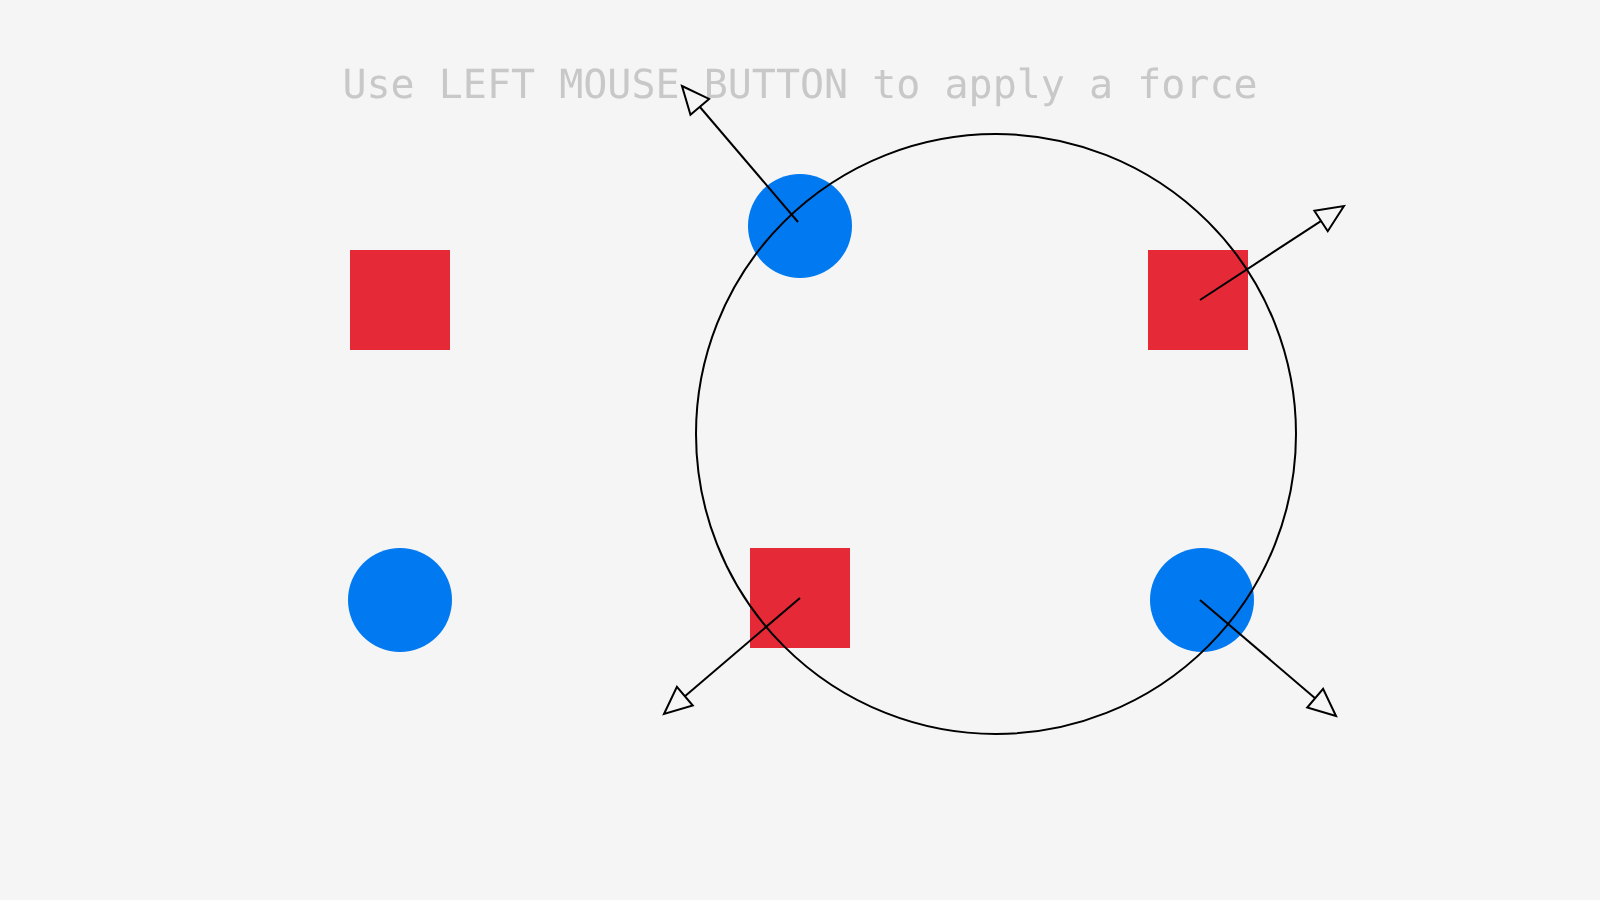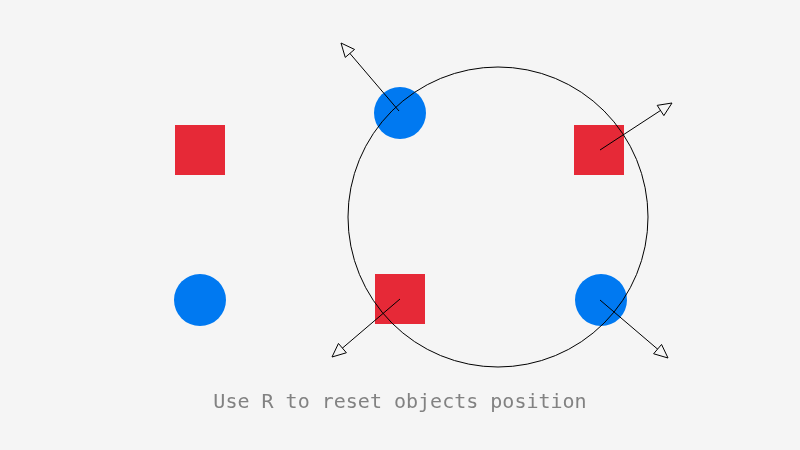--- a/index.html
+++ b/index.html
@@ -30,21 +30,21 @@
   #scene-svg {
     position: absolute;
     left: 0;
     top: 0;
   }
 </style>
 </head>
 <body>
 
 <div id="app" style="background: rgb(245, 245, 245);">
-  <div id="instruction-bottom" class="instruction" style="color: rgb(130, 130, 130);">Use R to reset objects position</div>
+  <div id="instruction-top" class="instruction" style="color: rgb(200, 200, 200);">Use LEFT MOUSE BUTTON to apply a force</div>
   <svg id="scene-svg" width="800" height="450">
       <rect x="175" y="125" width="50" height="50" fill="#e62937"></rect>
       <rect x="574" y="125" width="50" height="50" fill="#e62937"></rect>
       <rect x="375" y="274" width="50" height="50" fill="#e62937"></rect>
       <circle cx="400" cy="113" r="26" fill="#0079f1"></circle>
       <circle cx="200" cy="300" r="26" fill="#0079f1"></circle>
       <circle cx="601" cy="300" r="26" fill="#0079f1"></circle>
       <circle cx="498" cy="217" r="150" fill="none" stroke="#000000" stroke-width="1"></circle>
       <line x1="399" y1="111" x2="348.787359272993" y2="52.13000742350903" stroke="#000000" stroke-width="1"></line>
       <polygon points="341,43 354.5417594873196,49.45141457260262 345.2346195787014,57.38985743583579" fill="#f5f5f5" stroke="#000000" stroke-width="1"></polygon>

